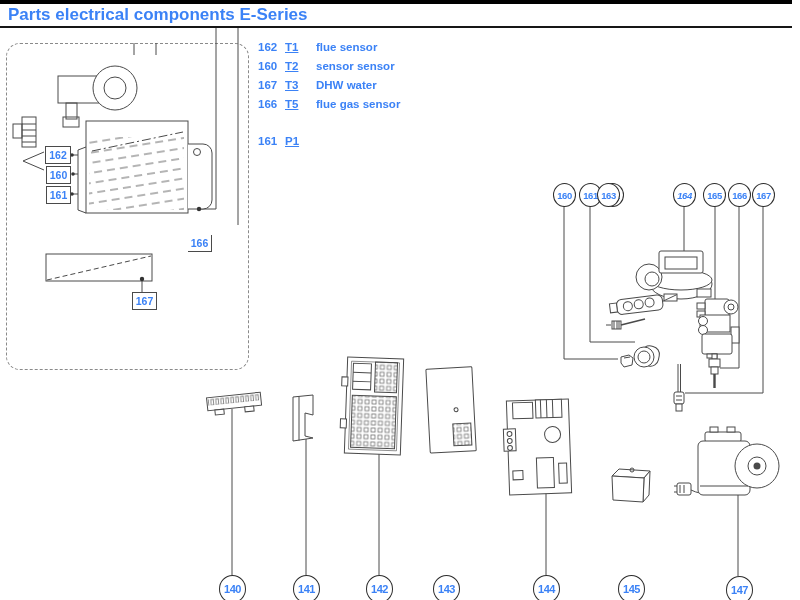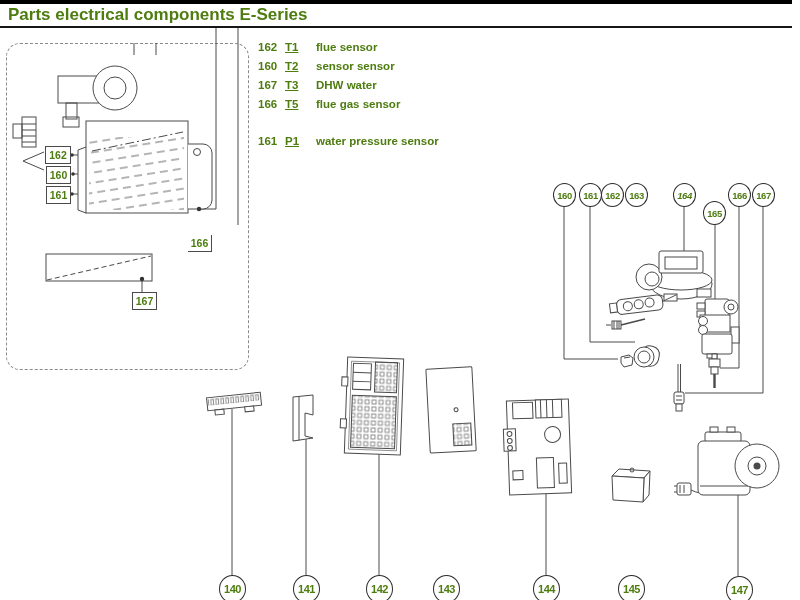--- a/index.html
+++ b/index.html
@@ -1,17 +1,17 @@
 <!DOCTYPE html>
 <html><head>
 <meta charset="utf-8">
 <style>
   html,body{margin:0;padding:0;background:#fff;}
   #canvas{position:relative;width:800px;height:600px;background:#fff;overflow:hidden;
-          font-family:"Liberation Sans",sans-serif;color:#4d7c0f;}
+          font-family:"Liberation Sans",sans-serif;color:#3b82f6;}
   .topbar{position:absolute;left:0;top:0;width:792px;height:4px;background:#000;}
   .title{position:absolute;left:8px;top:5px;font-size:17px;font-weight:bold;letter-spacing:0;}
   .rule{position:absolute;left:0;top:26px;width:792px;height:2px;background:#161616;}
 
   
   .legend{position:absolute;left:258px;top:38px;font-size:11.5px;font-weight:bold;line-height:19px;}
   .lrow{display:flex;}
   .lrow.gap{margin-top:18px;}
   .ln{width:27px;}
   .lc{width:31px;text-decoration:underline;}
@@ -29,22 +29,22 @@
   .il166{left:188px;top:235px;width:23px;height:16px;border:none;
          border-bottom:1px solid #4a4a4a;border-right:1px solid #4a4a4a;}
   .il167{left:132px;top:292px;width:23px;height:16px;}
 
   
   .co{position:absolute;background:#fff;border:1.4px solid #2c2c2c;border-radius:50%;
       display:flex;align-items:center;justify-content:center;font-weight:bold;}
   .co-top{width:21px;height:22px;font-size:9.5px;letter-spacing:-0.4px;}
   .co-bot{width:25px;height:26px;font-size:11px;letter-spacing:-0.4px;}
   .t160{left:553px;top:183px;} .t161{left:579px;top:183px;}
-  .t162{left:601px;top:183px;} .t163{left:625px;top:183px;}
-  .t164{left:673px;top:183px;font-style:italic;} .t165{left:703px;top:201px;}
+  .t162{left:601px;top:183px;} .t163{left:597px;top:183px;}
+  .t164{left:673px;top:183px;font-style:italic;} .t165{left:703px;top:183px;}
   .t166{left:728px;top:183px;} .t167{left:752px;top:183px;}
   .b140{left:219px;top:575px;} .b141{left:293px;top:575px;}
   .b142{left:366px;top:575px;} .b143{left:433px;top:575px;}
   .b144{left:533px;top:575px;} .b145{left:618px;top:575px;}
   .b147{left:726px;top:576px;}
 
   svg.art{position:absolute;left:0;top:0;}
 </style>
 </head>
 <body>
@@ -72,21 +72,20 @@
       <span class="ld">DHW water</span>
     </div>
     <div class="lrow">
       <span class="ln">166</span>
       <span class="lc">T5</span>
       <span class="ld">flue gas sensor</span>
     </div>
     <div class="lrow gap">
       <span class="ln">161</span>
       <span class="lc">P1</span>
-      <span class="ld">water pressure sensor</span>
     </div>
   </div>
 
   <div class="inset"></div>
 
   <svg class="art" width="800" height="600" viewBox="0 0 800 600" fill="none" stroke="#4a4a4a" stroke-width="1">
     <defs>
       <pattern id="hx" width="13" height="10" patternUnits="userSpaceOnUse" patternTransform="rotate(-9)">
         <line x1="1" y1="5" x2="9" y2="5" stroke="#6a6a6a" stroke-width="1"></line>
       </pattern>

